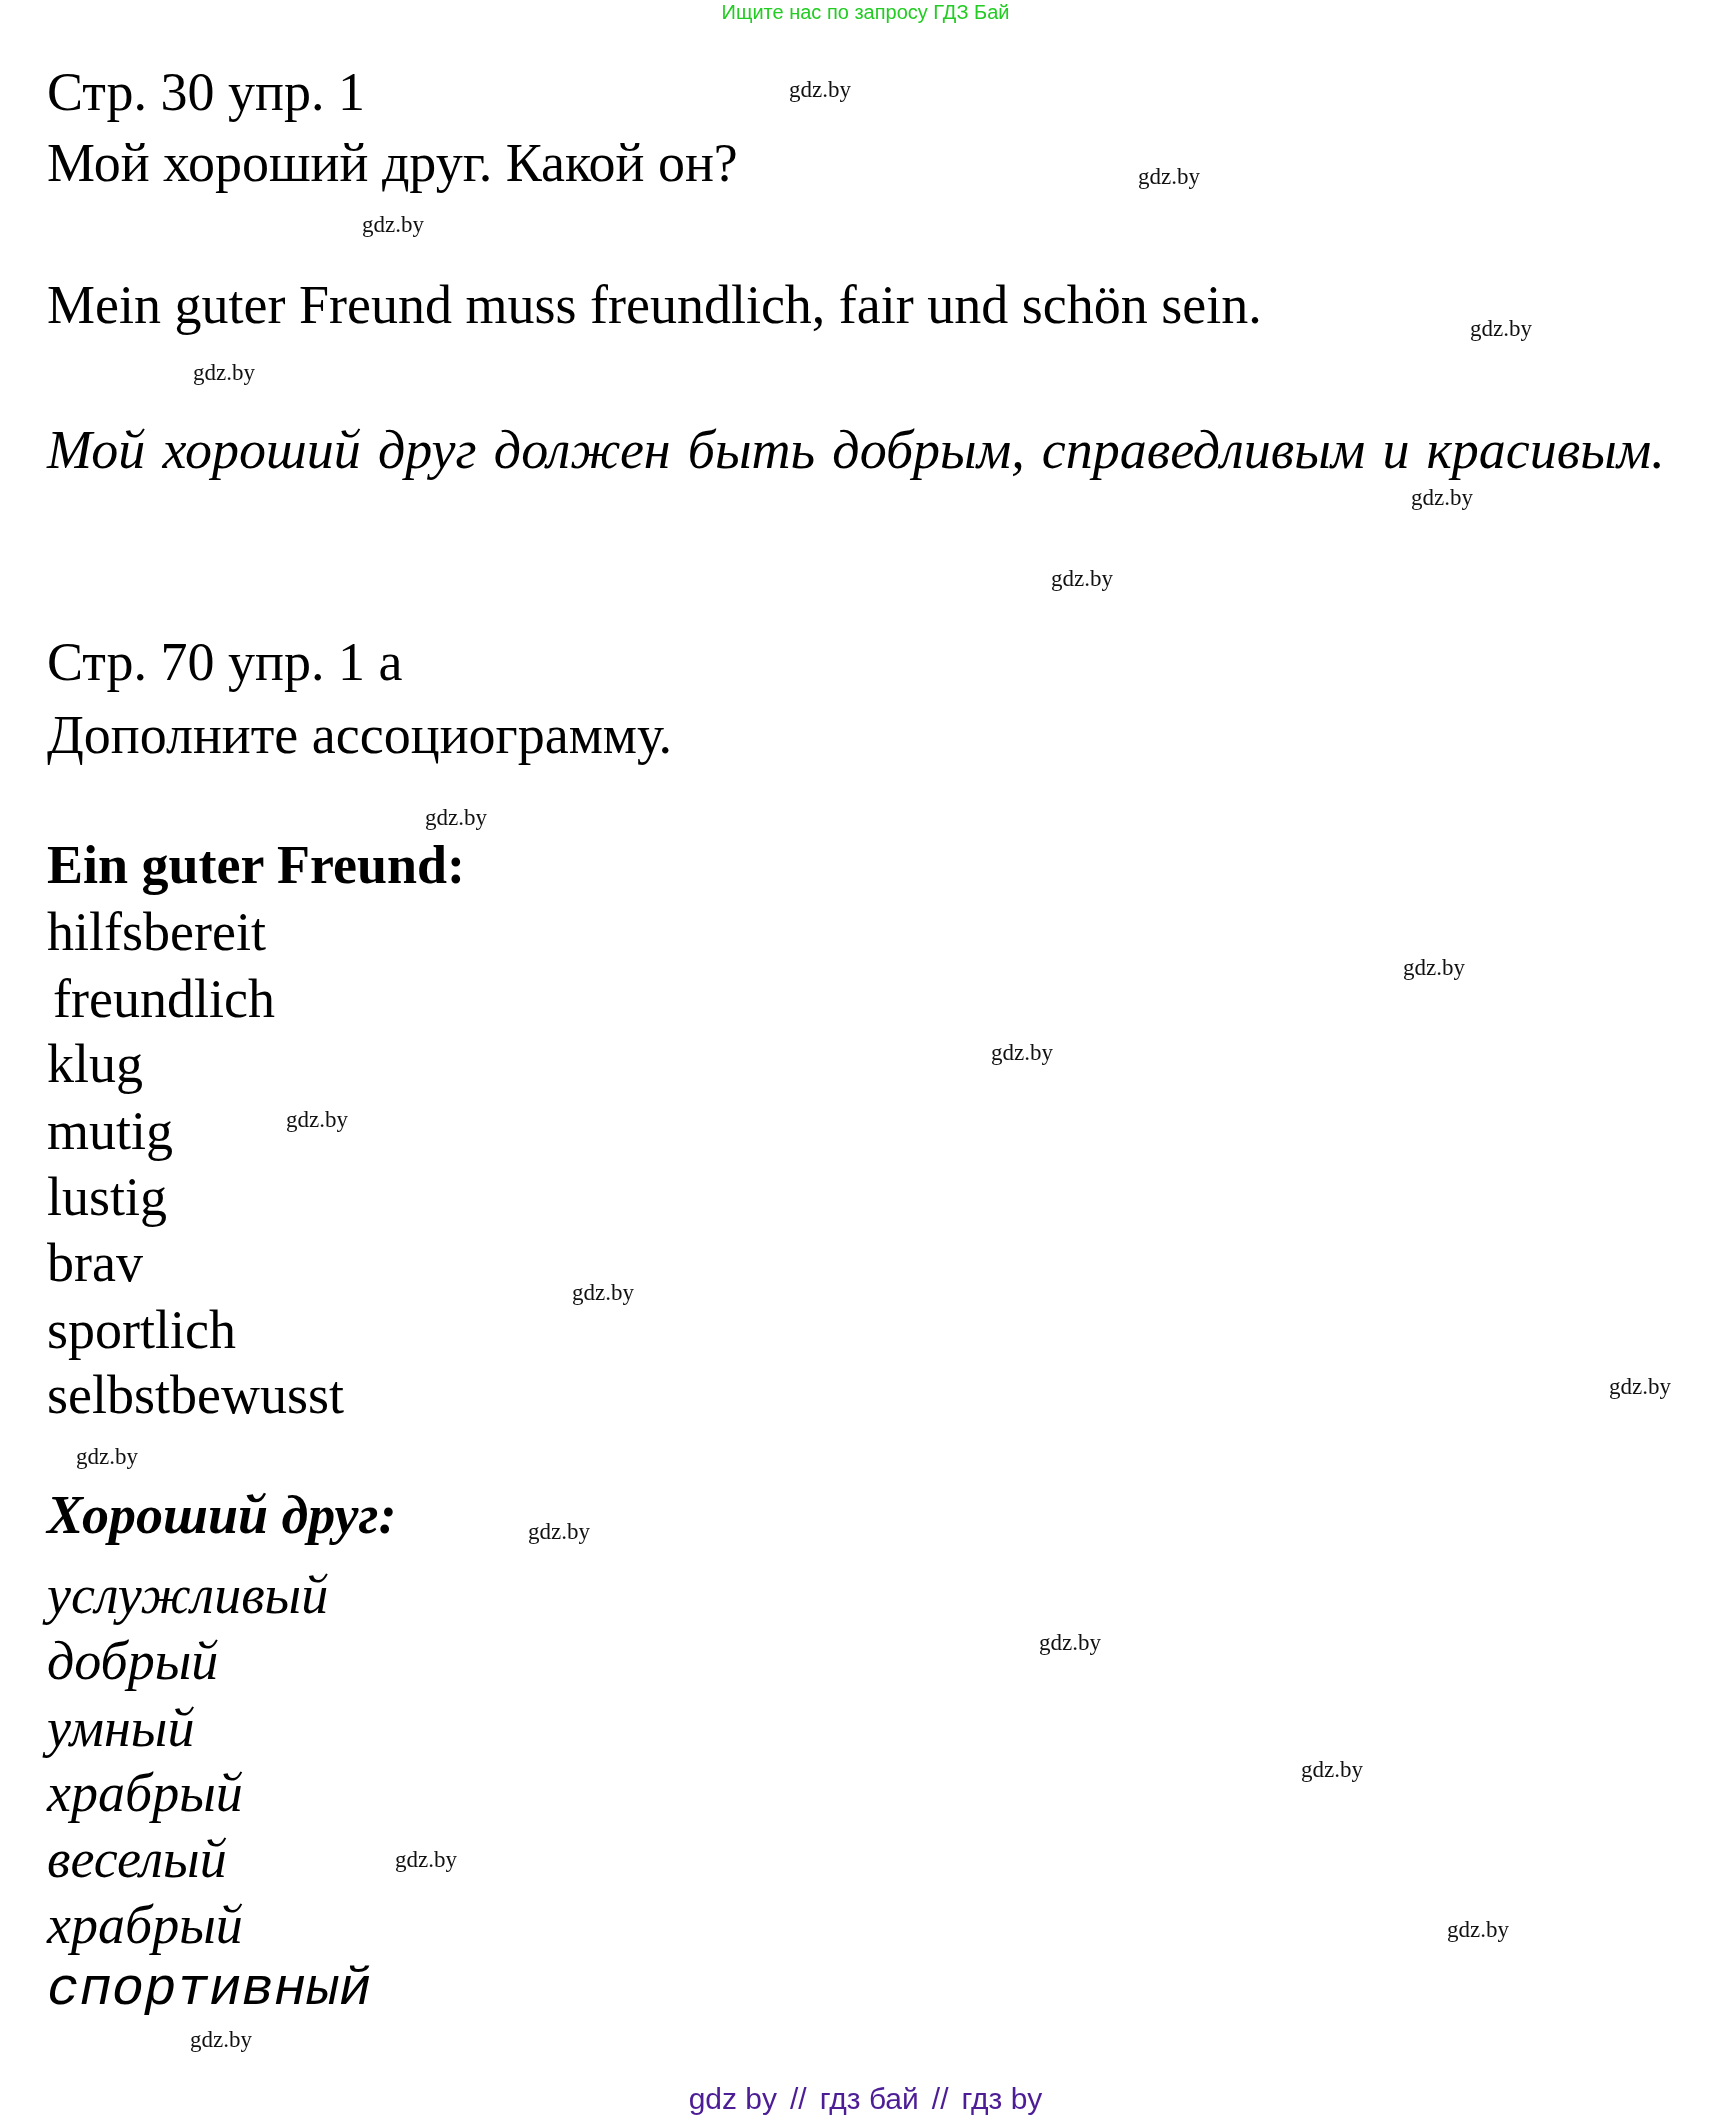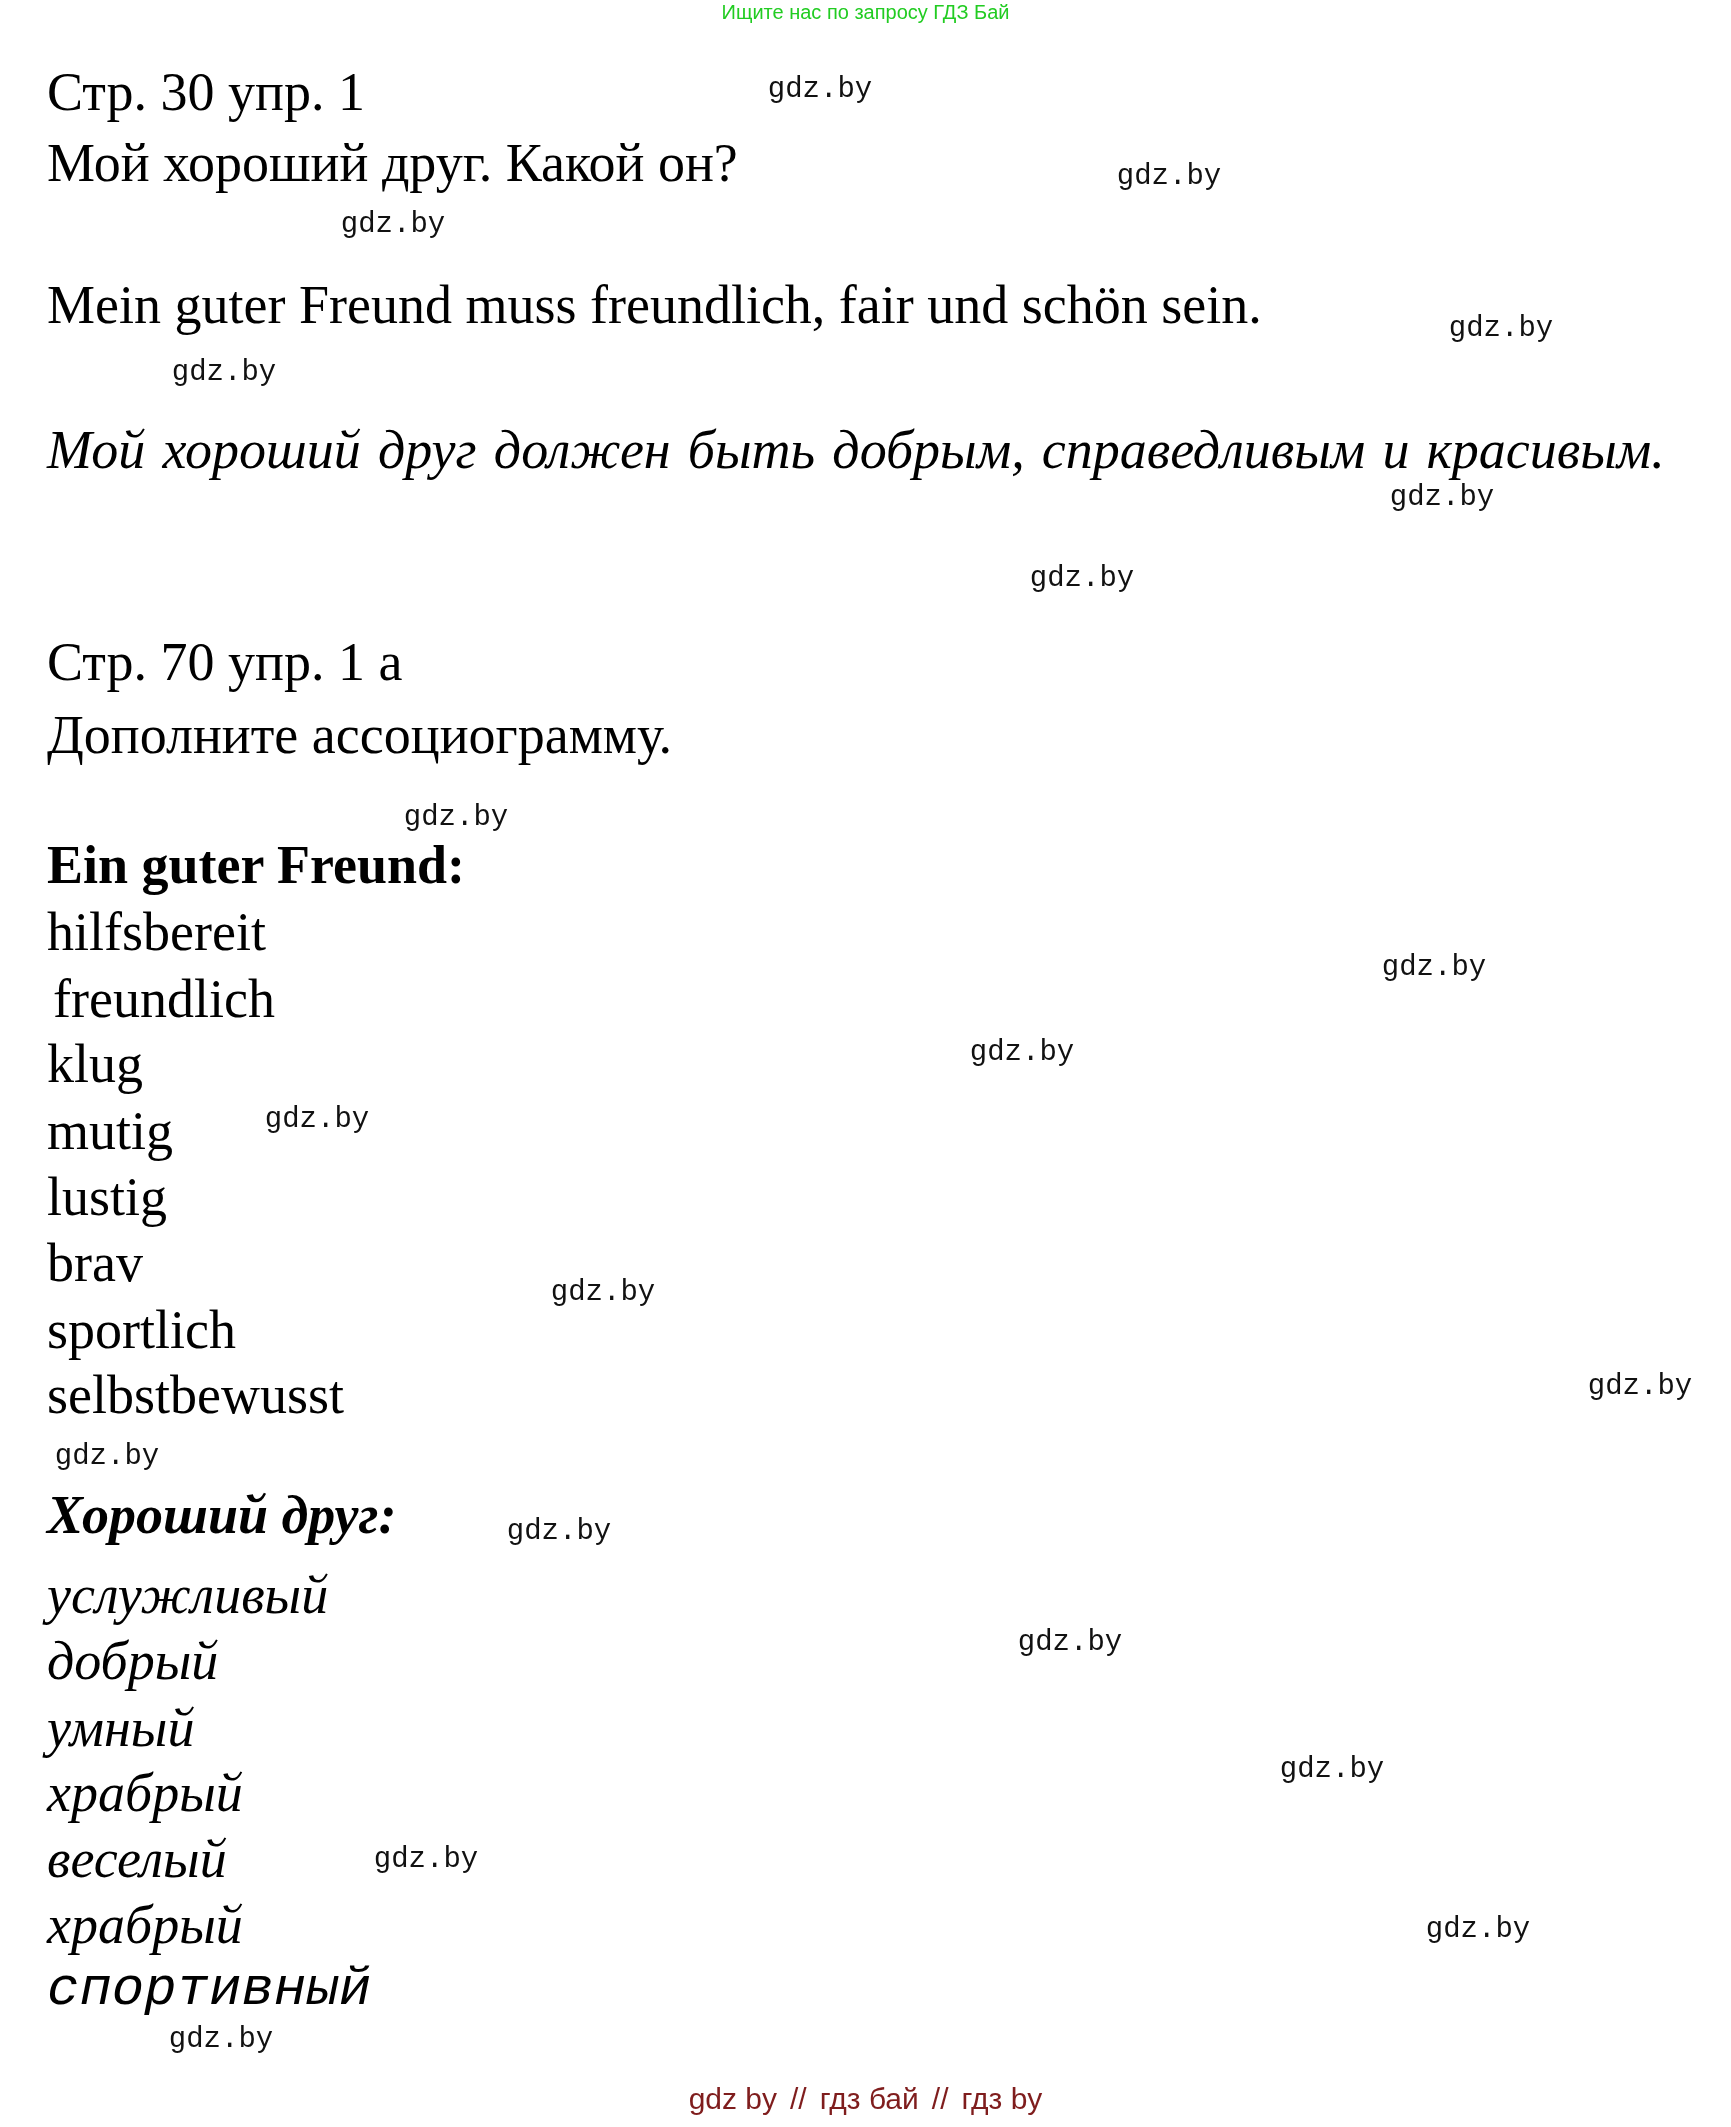--- a/index.html
+++ b/index.html
@@ -1,21 +1,21 @@
 <!DOCTYPE html>
 <html style="font-size:14.8px"><head>
 <meta charset="utf-8">
 <style>
   html, body { margin:0; padding:0; background:#ffffff; }
   body { width:1731px; height:2127px; position:relative; overflow:hidden; }
   .abs { position:absolute; white-space:nowrap; }
   .serif { font-family:"Liberation Serif", "DejaVu Serif", serif; color:#000; font-size:54px; line-height:1; }
   .it { font-style:italic; }
   .bold { font-weight:bold; }
-  .wm { font-family:Liberation Mono, monospace; font-size:29px; color:#111; line-height:1; transform:translate(-50%,-50%); }
+  .wm { font-family:Liberation Serif, serif; font-size:23px; color:#111; line-height:1; transform:translate(-50%,-50%); }
   .top-banner { font-family:"Liberation Sans", "DejaVu Sans", sans-serif; font-size:20px; line-height:1; left:50%; top:1.8px; transform:translateX(-50%); }
   .footer { font-family:"Liberation Sans", "DejaVu Sans", sans-serif; font-size:30px; line-height:1; left:50%; top:2084px; transform:translateX(-50%); }
   .footer .sep { margin:0 13px; }
   .para { position:absolute; left:47px; width:1630px; top:415px; font-size:54px; line-height:70px; text-align:justify; text-align-last:left; white-space:normal; word-spacing:3.7px; }
   .vcenter { transform:translateY(-50%); }
 </style>
 </head>
 <body>
 
 <div class="abs top-banner" style="color:#22cc22;">Ищите нас по запросу ГДЗ Бай</div>
@@ -61,16 +61,16 @@
 <div class="abs wm" style="left:603px; top:1292px;">gdz.by</div>
 <div class="abs wm" style="left:1640px; top:1386px;">gdz.by</div>
 <div class="abs wm" style="left:107px; top:1456px;">gdz.by</div>
 <div class="abs wm" style="left:559px; top:1531px;">gdz.by</div>
 <div class="abs wm" style="left:1070px; top:1642px;">gdz.by</div>
 <div class="abs wm" style="left:1332px; top:1769px;">gdz.by</div>
 <div class="abs wm" style="left:426px; top:1859px;">gdz.by</div>
 <div class="abs wm" style="left:1478px; top:1929px;">gdz.by</div>
 <div class="abs wm" style="left:221px; top:2039px;">gdz.by</div>
 
-<div class="abs footer" style="color:#7f1d1d;">
+<div class="abs footer" style="color:#4c1d95;">
   <span>gdz by</span><span class="sep">//</span><span>гдз бай</span><span class="sep">//</span><span>гдз by</span>
 </div>
 
 
 </body></html>

